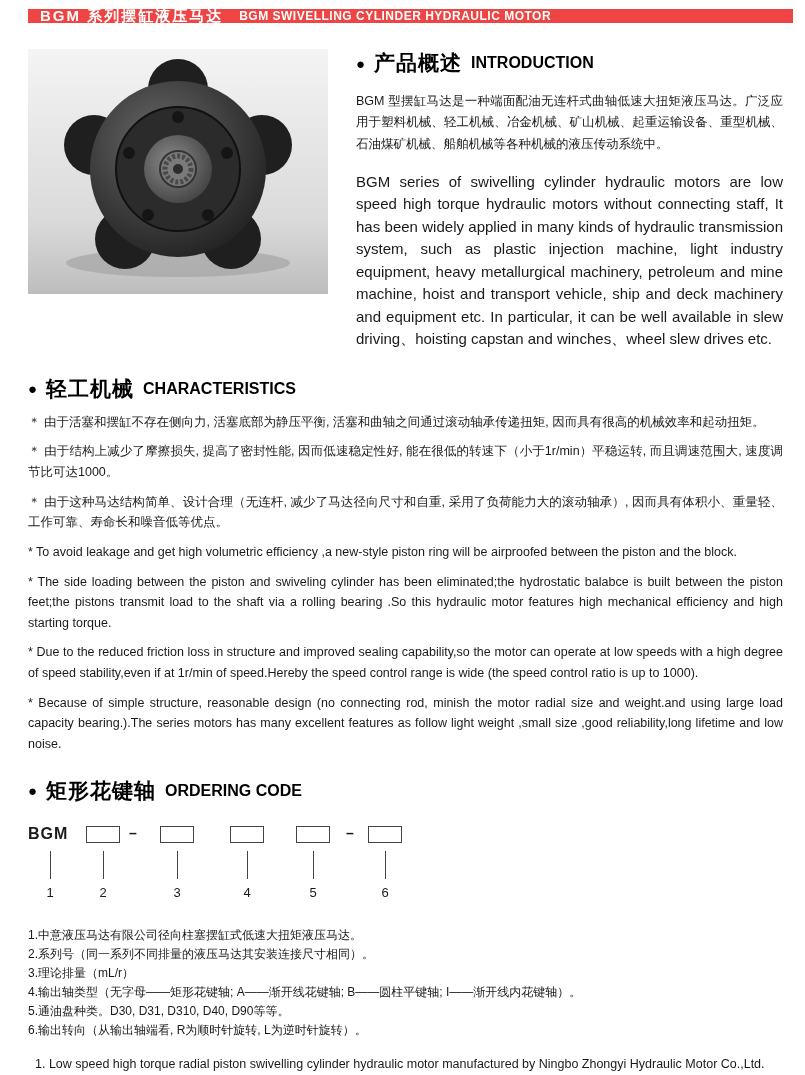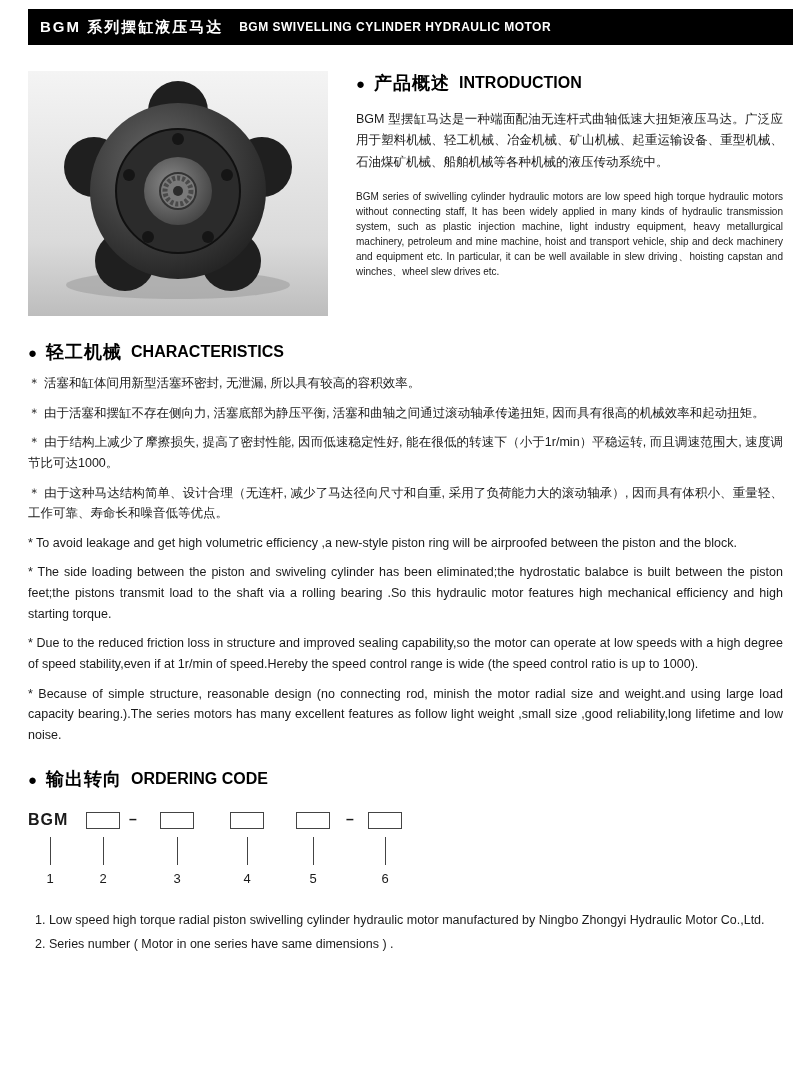--- a/index.html
+++ b/index.html
@@ -9,22 +9,22 @@
     height: 1075px;
     background: #ffffff;
     font-family: "Liberation Sans", sans-serif;
     color: #1a1a1a;
     overflow: hidden;
   }
 
   
   .header-bar {
     margin: 9px 12px 0 28px;
-    height: 36px;
-    background: #000000;
+    height: 14px;
+    background: #ef4444;
     color: #ffffff;
     display: flex;
     align-items: center;
     padding-left: 12px;
     gap: 16px;
   }
   .header-zh { font-size: 15px; font-weight: bold; letter-spacing: 2px; }
   .header-en { font-size: 12px; font-weight: bold; letter-spacing: 0.5px; }
 
   
@@ -41,32 +41,32 @@
   .intro-col { flex: 1; min-width: 0; }
 
   .section-heading {
     display: flex;
     align-items: center;
     gap: 9px;
     font-weight: bold;
     color: #000;
   }
   .bullet { font-size: 15px; line-height: 1; }
-  .heading-zh { font-size: 18px; letter-spacing: 1px; }
+  .heading-zh { font-size: 21px; letter-spacing: 1px; }
   .heading-en { font-size: 16px; }
 
   .intro-para-zh {
     margin: 14px 0 0 0;
     font-size: 12.5px;
     line-height: 1.7;
     text-align: justify;
   }
   .intro-para-en {
     margin: 16px 0 0 0;
-    font-size: 10px;
+    font-size: 15px;
     line-height: 1.5;
     text-align: justify;
   }
 
   
   .characteristics { margin: 24px 22px 0 28px; }
   .char-list { margin-top: 8px; }
   .char-item {
     margin: 9px 0;
     font-size: 12.5px;
@@ -204,35 +204,34 @@
     </div>
   </div>
 
   <div class="characteristics">
     <div class="section-heading">
       <span class="bullet">●</span>
       <span class="heading-zh">轻工机械</span>
       <span class="heading-en">CHARACTERISTICS</span>
     </div>
     <div class="char-list">
-      <p class="char-item">＊ 活塞和缸体间用新型活塞环密封, 无泄漏, 所以具有较高的容积效率。</p>
       <p class="char-item">＊ 由于活塞和摆缸不存在侧向力, 活塞底部为静压平衡, 活塞和曲轴之间通过滚动轴承传递扭矩, 因而具有很高的机械效率和起动扭矩。</p>
       <p class="char-item">＊ 由于结构上减少了摩擦损失, 提高了密封性能, 因而低速稳定性好, 能在很低的转速下（小于1r/min）平稳运转, 而且调速范围大, 速度调节比可达1000。</p>
       <p class="char-item">＊ 由于这种马达结构简单、设计合理（无连杆, 减少了马达径向尺寸和自重, 采用了负荷能力大的滚动轴承）, 因而具有体积小、重量轻、工作可靠、寿命长和噪音低等优点。</p>
       <p class="char-item">* To avoid leakage and get high volumetric efficiency ,a new-style piston ring will be airproofed between the piston and the block.</p>
       <p class="char-item">* The side loading between the piston and swiveling cylinder has been eliminated;the hydrostatic balabce is built between the piston feet;the pistons transmit load to the shaft via a rolling bearing .So this hydraulic motor features high mechanical efficiency and high starting torque.</p>
       <p class="char-item">* Due to the reduced friction loss in structure and improved sealing capability,so the motor can operate at low speeds with a high degree of speed stability,even if at 1r/min of speed.Hereby the speed control range is wide (the speed control ratio is up to 1000).</p>
       <p class="char-item">* Because of simple structure, reasonable design (no connecting rod, minish the motor radial size and weight.and using large load capacity bearing.).The series motors has many excellent features as follow light weight ,small size ,good reliability,long lifetime and low noise.</p>
     </div>
   </div>
 
   <div class="ordering">
     <div class="section-heading">
       <span class="bullet">●</span>
-      <span class="heading-zh">输出转向</span>
+      <span class="heading-zh">矩形花键轴</span>
       <span class="heading-en">ORDERING CODE</span>
     </div>
 
     <div class="oc-diagram">
       <span class="oc-prefix">BGM</span>
       <span class="oc-box b1"></span>
       <span class="oc-dash d1">–</span>
       <span class="oc-box b2"></span>
       <span class="oc-box b3"></span>
       <span class="oc-box b4"></span>
@@ -247,20 +246,28 @@
       <span class="oc-vline v6"></span>
 
       <span class="oc-num n1">1</span>
       <span class="oc-num n2">2</span>
       <span class="oc-num n3">3</span>
       <span class="oc-num n4">4</span>
       <span class="oc-num n5">5</span>
       <span class="oc-num n6">6</span>
     </div>
 
+    <div class="notes-zh">
+      <p class="note-zh">1.中意液压马达有限公司径向柱塞摆缸式低速大扭矩液压马达。</p>
+      <p class="note-zh">2.系列号（同一系列不同排量的液压马达其安装连接尺寸相同）。</p>
+      <p class="note-zh">3.理论排量（mL/r）</p>
+      <p class="note-zh">4.输出轴类型（无字母——矩形花键轴; A——渐开线花键轴; B——圆柱平键轴; I——渐开线内花键轴）。</p>
+      <p class="note-zh">5.通油盘种类。D30, D31, D310, D40, D90等等。</p>
+      <p class="note-zh">6.输出转向（从输出轴端看, R为顺时针旋转, L为逆时针旋转）。</p>
+    </div>
 
     <div class="notes-en">
       <p class="note-en">1. Low speed high torque radial piston swivelling cylinder hydraulic motor manufactured by Ningbo Zhongyi Hydraulic Motor Co.,Ltd.</p>
       <p class="note-en">2. Series number ( Motor in one series have same dimensions ) .</p>
 
     </div>
   </div>
 
 </div>
 

